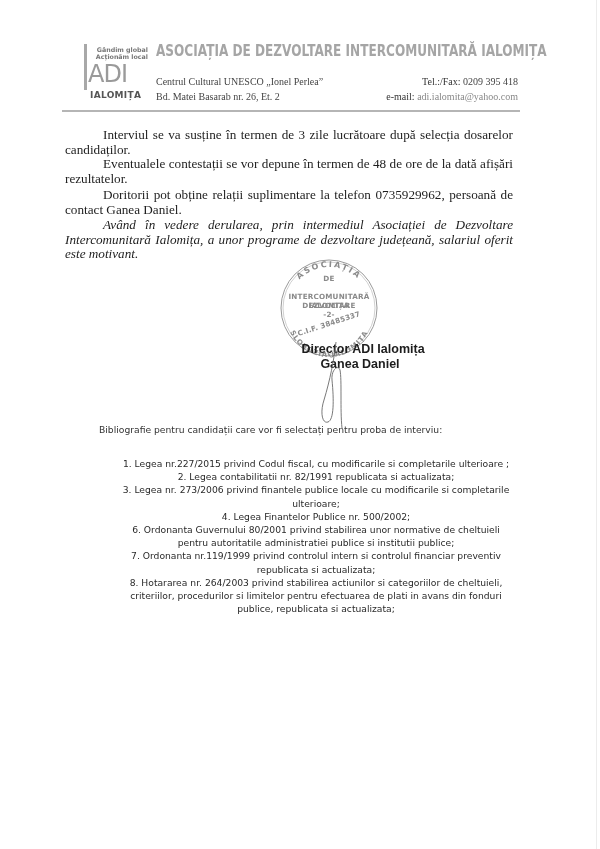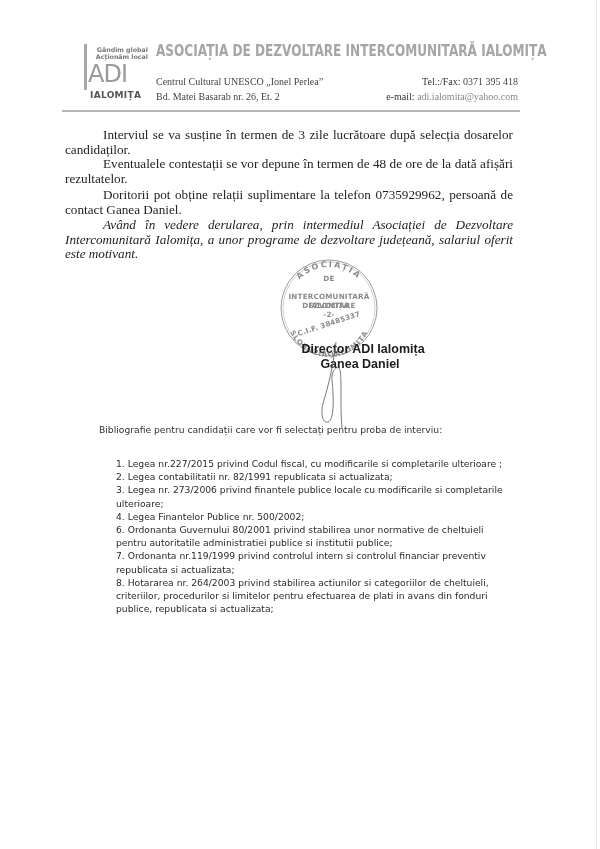--- a/index.html
+++ b/index.html
@@ -48,42 +48,42 @@
   .stamp-line { position: absolute; left: 0; width: 110px; text-align: center; font-family: "DejaVu Sans", sans-serif; font-weight: bold; color: #8a8a8a; font-size: 7.2px; line-height: 8px; letter-spacing: 0.2px; }
 
   .signature { position: absolute; left: 312px; top: 340px; width: 40px; height: 90px; }
 
   .director { position: absolute; left: 290px; top: 342px; width: 140px; text-align: center; font-family: "Liberation Sans", sans-serif; font-weight: bold; font-size: 12.5px; color: #1d1d1d; line-height: 15px; }
   .director .l1 { display: block; margin-left: 6px; }
   .director .l2 { display: block; margin-left: 0px; }
 
   
   .biblio-title { position: absolute; left: 99px; top: 424px; font-family: "DejaVu Sans", sans-serif; font-size: 9.2px; color: #333; white-space: nowrap; }
-  .biblio-list { position: absolute; left: 116px; top: 457px; width: 400px; margin: 0; padding: 0; list-style: none; font-family: "DejaVu Sans", sans-serif; font-size: 9.2px; line-height: 13.2px; color: #2a2a2a; }
+  .biblio-list { position: absolute; left: 116px; top: 457px; width: 400px; margin: 0; padding: 0; list-style: none; font-family: "DejaVu Sans", sans-serif; font-size: 9.2px; line-height: 13.2px; color: #2a2a2a; text-align: center; }
   .biblio-list li { margin: 0; padding: 0; }
 </style>
 </head>
 <body>
 
 <div class="page-edge"></div>
 
 <div class="header">
   <div class="logo">
     <div class="logo-frame"></div>
     <span class="logo-tag l1">Gândim global</span>
     <span class="logo-tag l2">Acționăm local</span>
     <span class="logo-letters">ADI</span>
     <span class="logo-sub">IALOMIȚA</span>
   </div>
   <div class="org-title">ASOCIAȚIA DE DEZVOLTARE INTERCOMUNITARĂ IALOMIȚA</div>
   <div class="addr a1">Centrul Cultural UNESCO „Ionel Perlea”</div>
   <div class="addr a2">Bd. Matei Basarab nr. 26, Et. 2</div>
   <div class="contact c1">
     <span class="lbl">Tel.:/Fax:</span>
-    <span>0371 395 418</span>
+    <span>0209 395 418</span>
   </div>
   <div class="contact c2">
     <span class="lbl">e-mail:</span>
     <span class="email">adi.ialomita@yahoo.com</span>
   </div>
   <div class="header-rule"></div>
 </div>
 
 <div class="para p1"><span class="indent"></span><span>Interviul se va susține în termen de 3 zile lucrătoare după selecția dosarelor candidaților.</span></div>
 <div class="para p2"><span class="indent"></span><span>Eventualele contestații se vor depune în termen de 48 de ore de la dată  afișări rezultatelor.</span></div>

